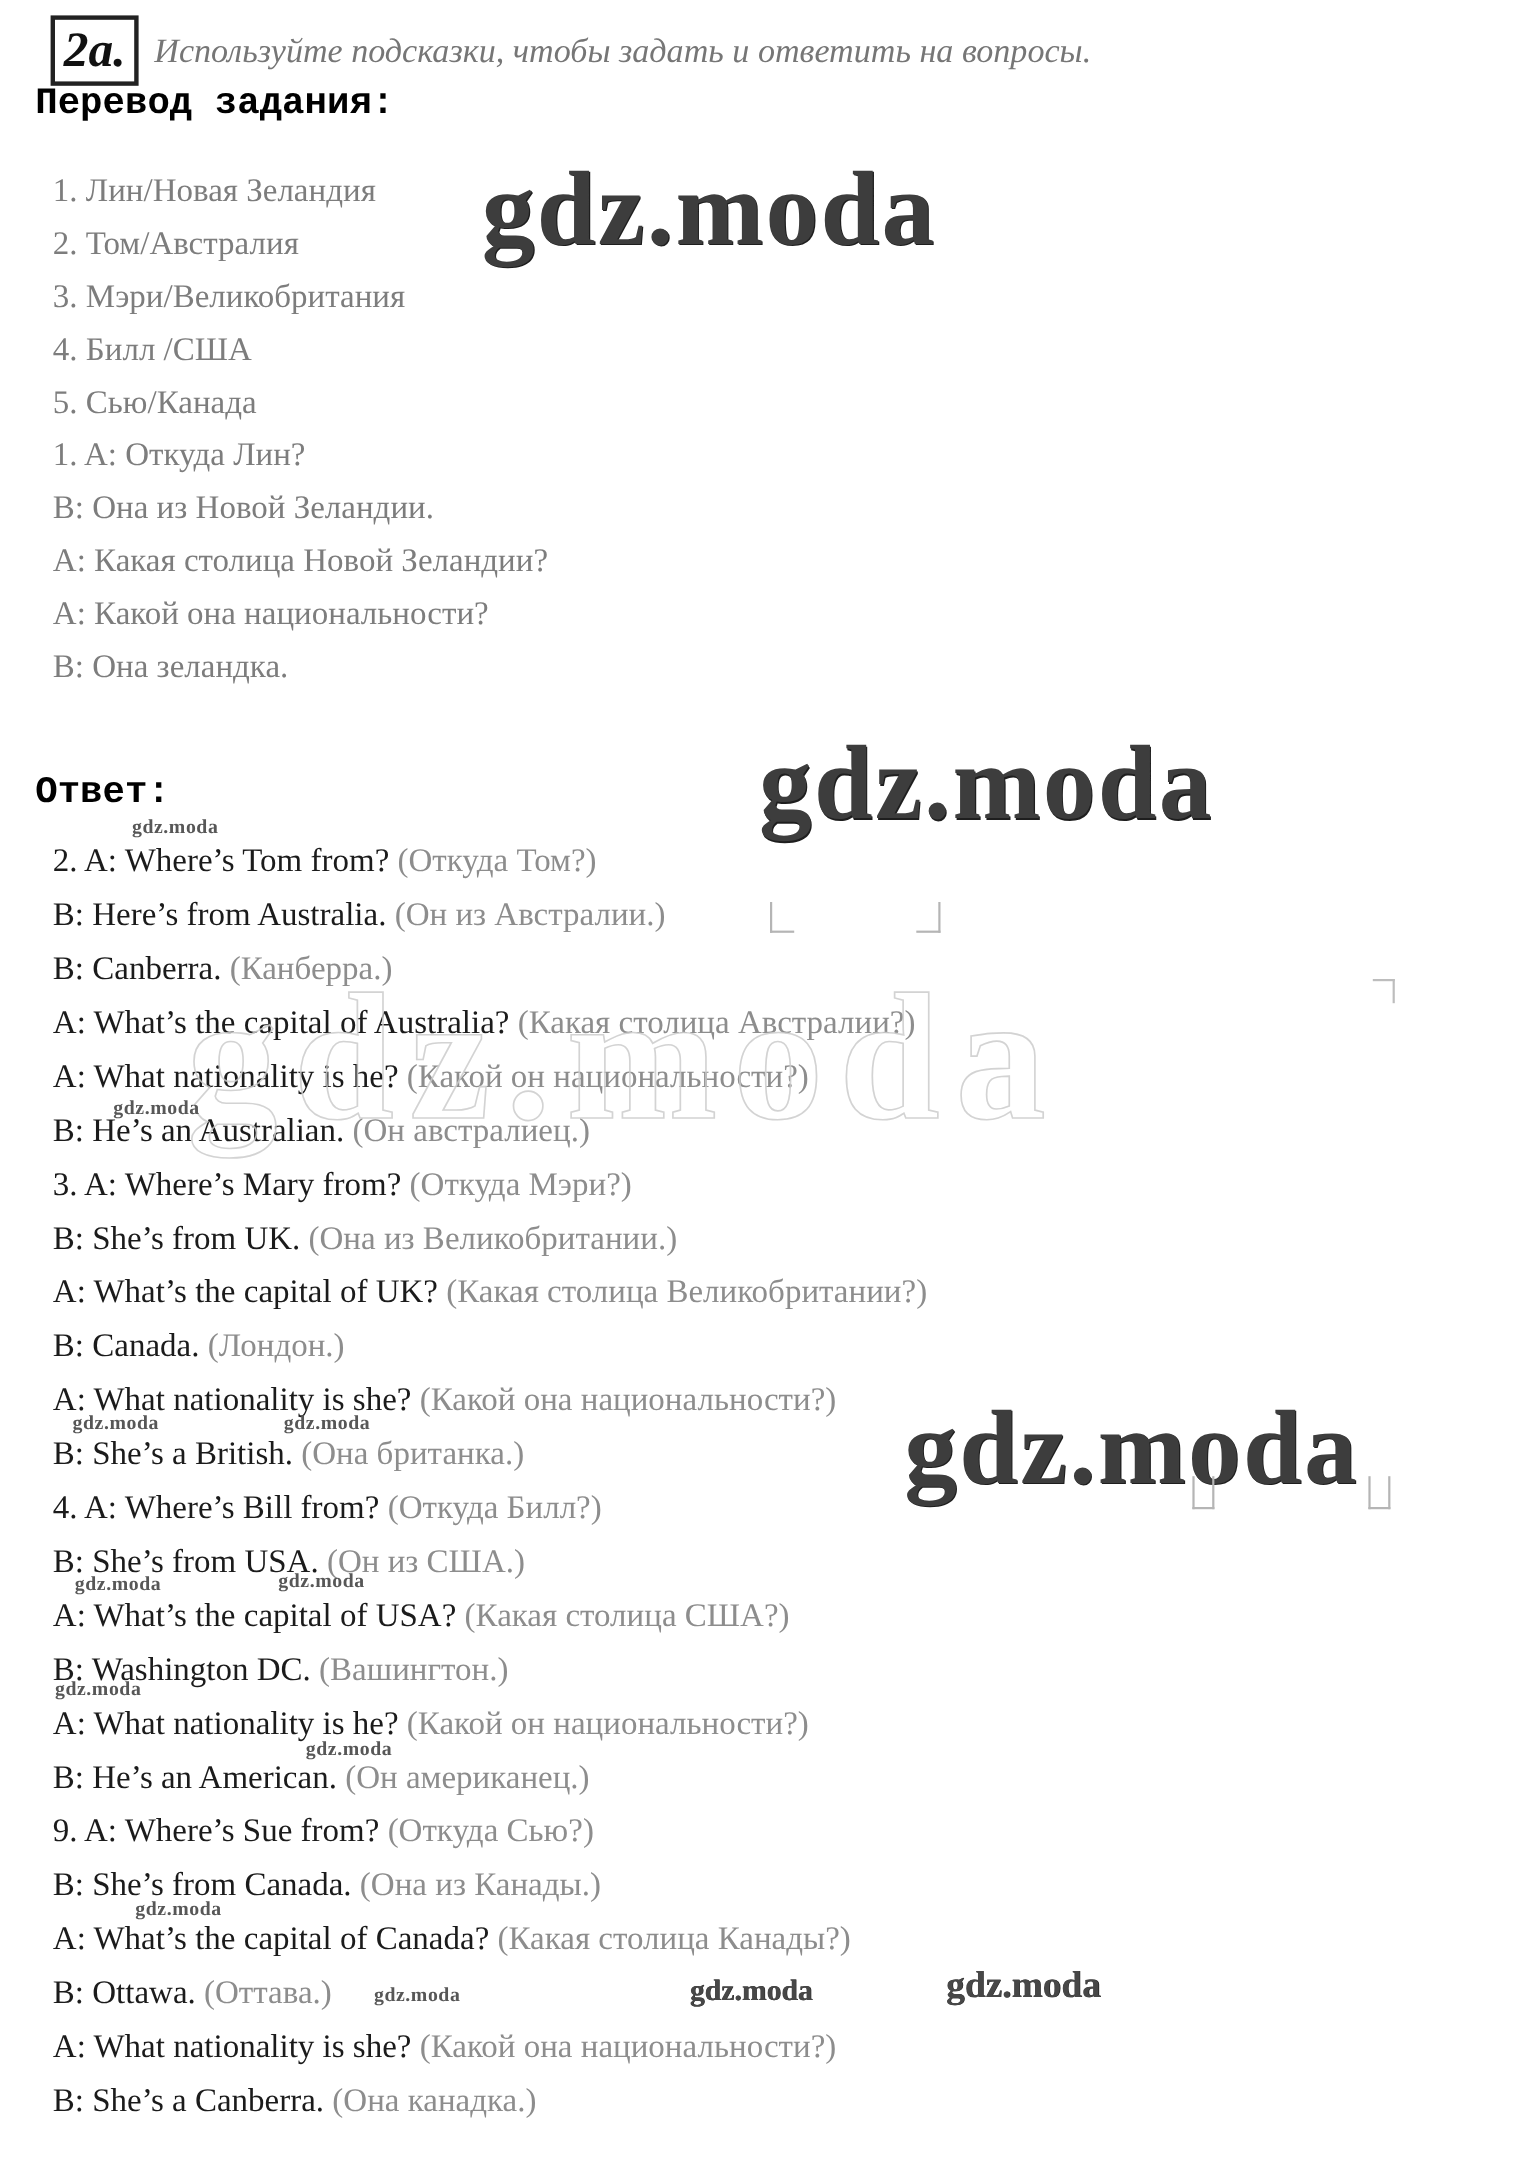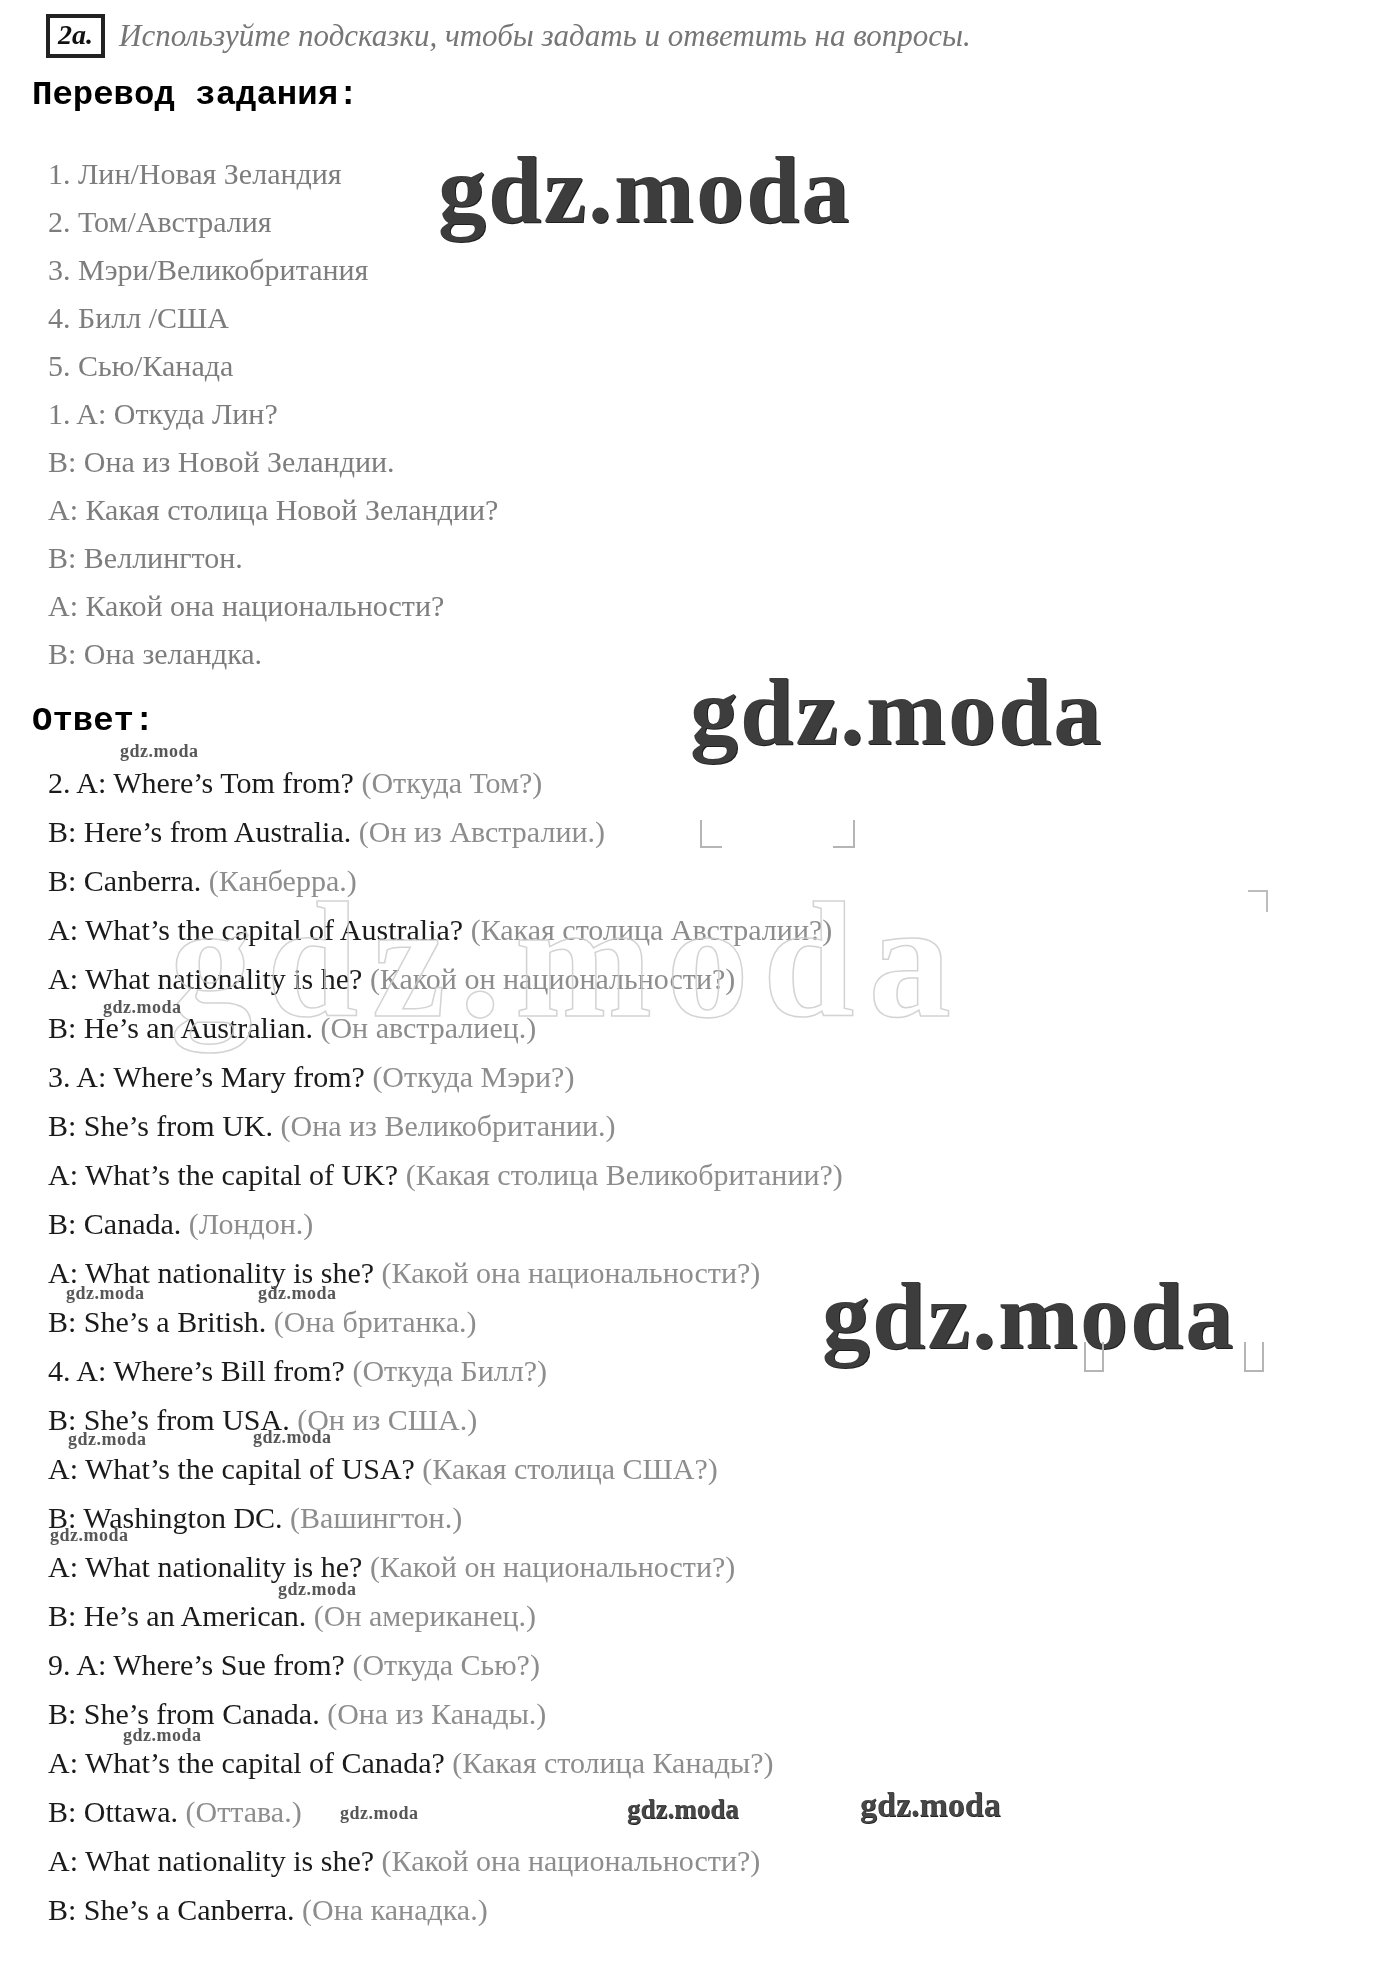--- a/index.html
+++ b/index.html
@@ -10,21 +10,21 @@
     font-family:"Liberation Serif","DejaVu Serif",serif;
     overflow:hidden;
   }
   
   .task-header{position:absolute;left:46px;top:14px;width:1300px;}
   .task-num{
     display:inline-block;
     border:4px solid #222;
     padding:1px 8px 3px 8px;
     font-weight:bold;font-style:italic;
-    font-size:28px;color:#111;
+    font-size:45px;color:#111;
     vertical-align:middle;
   }
   .instruction{
     display:inline-block;
     margin-left:14px;
     font-size:31px;color:#767676;
     vertical-align:middle;
     font-style:italic;
   }
   .section-heading{
@@ -81,21 +81,20 @@
   <h2 class="section-heading" id="translation-heading">Перевод задания:</h2>
   <div id="translation-lines">
       <div class="t-line">1. Лин/Новая Зеландия</div>
       <div class="t-line">2. Том/Австралия</div>
       <div class="t-line">3. Мэри/Великобритания</div>
       <div class="t-line">4. Билл /США</div>
       <div class="t-line">5. Сью/Канада</div>
       <div class="t-line">1. A: Откуда Лин?</div>
       <div class="t-line">B: Она из Новой Зеландии.</div>
       <div class="t-line">A: Какая столица Новой Зеландии?</div>
-      <div class="t-line">B: Веллингтон.</div>
       <div class="t-line">A: Какой она национальности?</div>
       <div class="t-line">B: Она зеландка.</div>
     </div>
 
   <h2 class="section-heading" id="answer-heading">Ответ:</h2>
   <div id="answer-lines">
       <div class="a-line"><span class="a-en">2. A: Where’s Tom from?</span> <span class="a-ru">(Откуда Том?)</span></div>
       <div class="a-line"><span class="a-en">B: Here’s from Australia.</span> <span class="a-ru">(Он из Австралии.)</span></div>
       <div class="a-line"><span class="a-en">B: Canberra.</span> <span class="a-ru">(Канберра.)</span></div>
       <div class="a-line"><span class="a-en">A: What’s the capital of Australia?</span> <span class="a-ru">(Какая столица Австралии?)</span></div>

